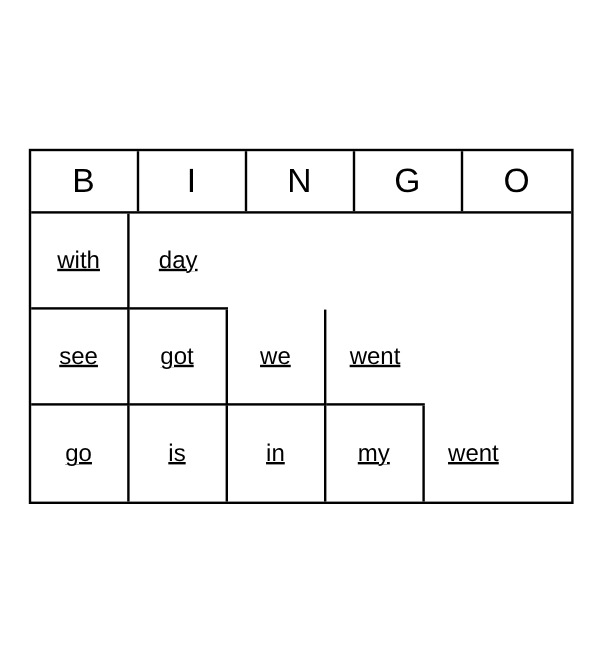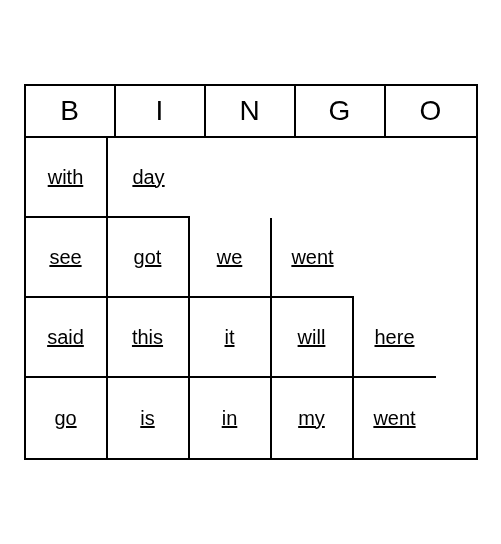--- a/index.html
+++ b/index.html
@@ -92,27 +92,20 @@
         <div class="grid-cell">with</div>
         <div class="grid-cell">day</div>
       </div>
       <div class="grid-row">
         <div class="grid-cell">see</div>
         <div class="grid-cell">got</div>
         <div class="grid-cell">we</div>
         <div class="grid-cell">went</div>
       </div>
       <div class="grid-row">
-        <div class="grid-cell">said</div>
-        <div class="grid-cell">this</div>
-        <div class="grid-cell">it</div>
-        <div class="grid-cell">will</div>
-        <div class="grid-cell">here</div>
-      </div>
-      <div class="grid-row">
         <div class="grid-cell">go</div>
         <div class="grid-cell">is</div>
         <div class="grid-cell">in</div>
         <div class="grid-cell">my</div>
         <div class="grid-cell">went</div>
       </div>
     </div>
 </div>
 
 </body></html>

